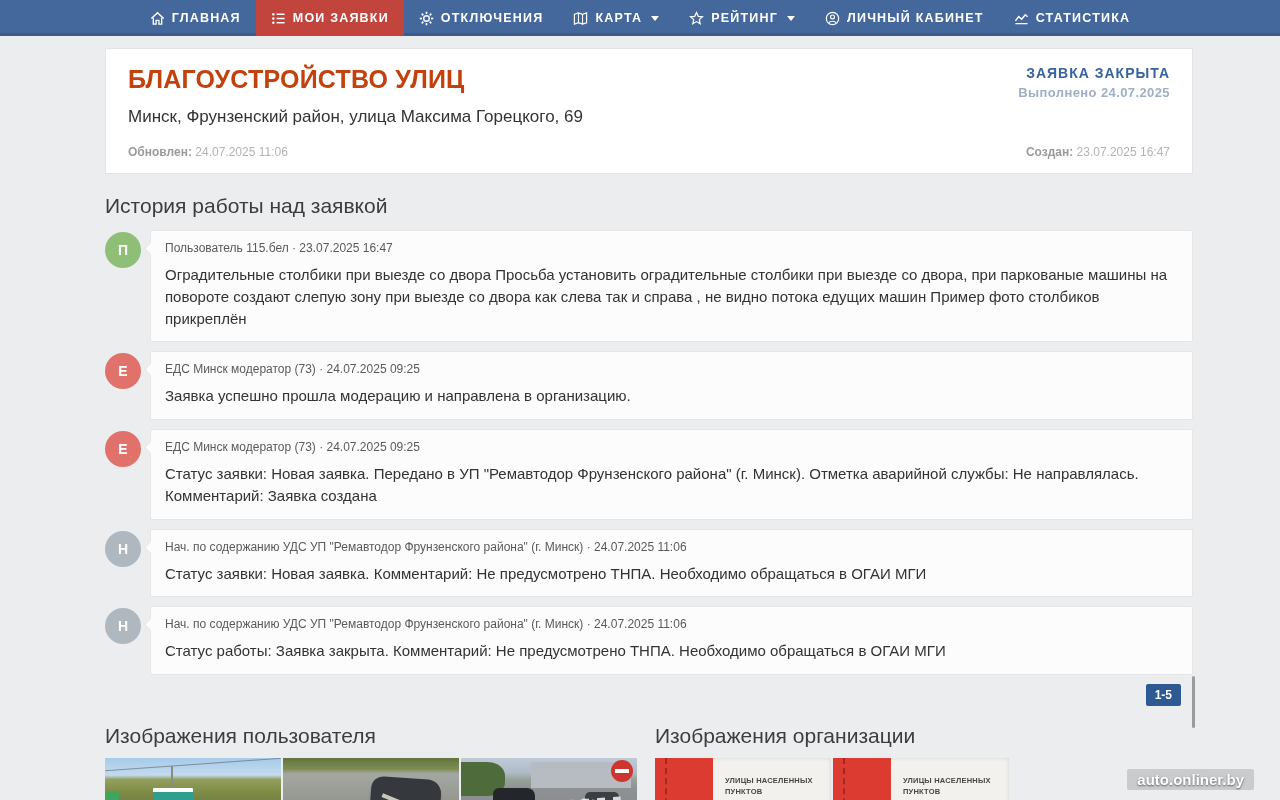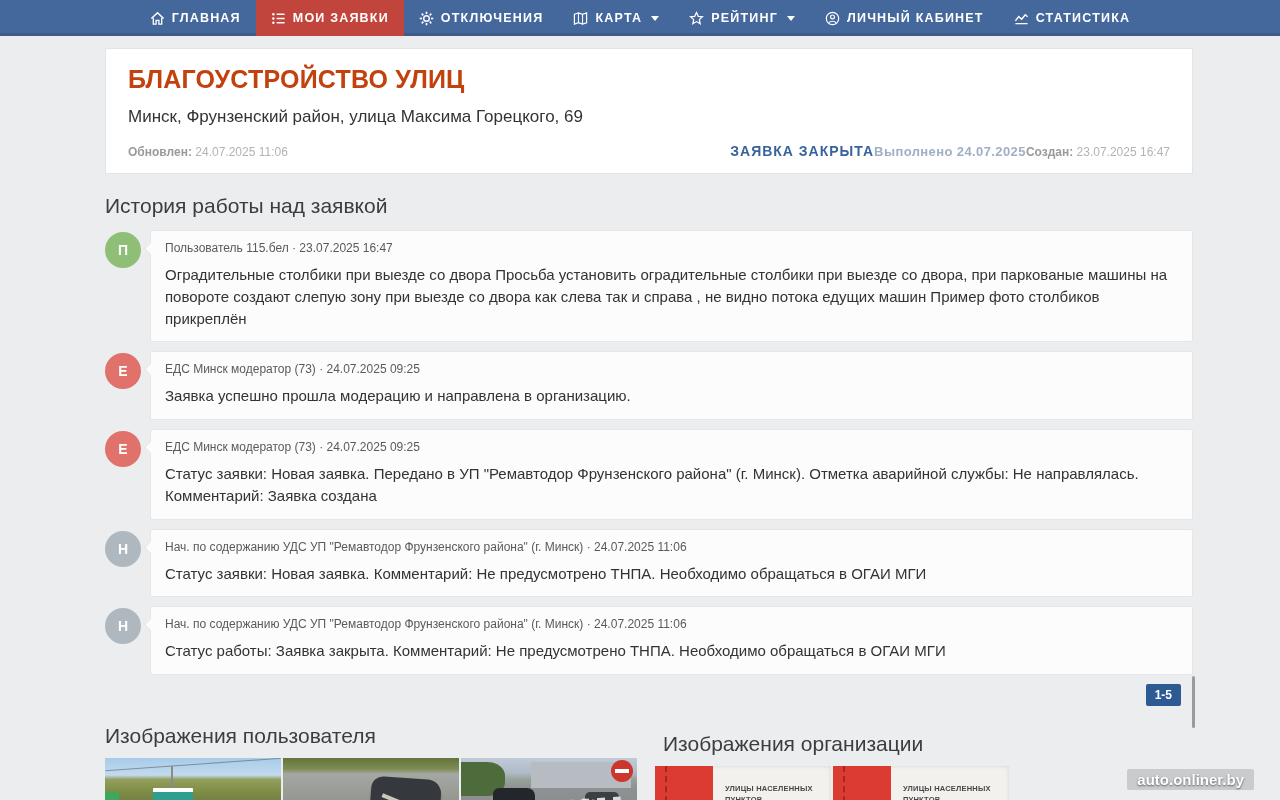--- a/index.html
+++ b/index.html
@@ -16,21 +16,21 @@
   .caret { display:inline-block; width:0; height:0; border-left:4px solid transparent; border-right:4px solid transparent; border-top:5px solid #fff; margin-left:2px; }
 
   
   .content { position:relative; width:1088px; margin:0 auto 0 105px; }
 
   .request-card { background:#fff; border:1px solid #E4E4E6; margin-top:12px; padding:16px 22px 14px 22px; display:flex; justify-content:space-between; min-height:126px; }
   .req-left { display:flex; flex-direction:column; }
   .req-title { font-size:25px; font-weight:700; color:#c2410c; letter-spacing:0.2px; }
   .req-address { font-size:17px; color:#333; margin-top:13px; }
   .req-updated { margin-top:auto; font-size:12px; color:#B3B3B3; padding-top:14px; }
-  .req-right { display:flex; flex-direction:row; align-items:flex-end; text-align:right; }
+  .req-right { display:flex; flex-direction:column; align-items:flex-end; text-align:right; }
   .status-line { font-size:14px; font-weight:700; letter-spacing:1px; color:#38649E; }
   .status-done { font-size:13px; font-weight:700; letter-spacing:0.4px; color:#9FAFC5; margin-top:4px; }
   .req-created { margin-top:auto; font-size:12px; color:#B3B3B3; }
   .meta-label { font-weight:700; color:#9A9A9A; }
 
   .section-title { font-size:21px; font-weight:400; color:#3D3D3D; margin:20px 0 12px 0; }
 
   
   .entry { display:flex; align-items:flex-start; margin-bottom:9px; }
   .avatar { flex:0 0 36px; width:36px; height:36px; border-radius:50%; color:#fff; font-size:14px; font-weight:700; display:flex; align-items:center; justify-content:center; margin-top:2px; }
@@ -281,21 +281,21 @@
             <i class="bollard" style="left:68px;top:55px;height:23px"></i>
             <i class="bollard" style="left:88px;top:58px;height:26px"></i>
             <i class="bollard" style="left:108px;top:55px;height:24px"></i>
             <i class="bollard" style="left:126px;top:52px;height:21px"></i>
             <i class="bollard" style="left:142px;top:50px;height:18px"></i>
             <i class="bollard" style="left:118px;top:72px;height:30px;width:7px"></i>
           </div>
         </div>
       </div>
       <div class="img-col-right">
-        <h2 class="section-title" style="margin:8px">Изображения организации</h2>
+        <h2 class="section-title" style="margin:0">Изображения организации</h2>
         <div class="thumbs">
           <div class="orgthumb">
             <span class="stripe"></span>
             <span class="sign-text">УЛИЦЫ НАСЕЛЕННЫХ ПУНКТОВ</span>
             <span class="sign-text sign-text2">ВУЛІЦЫ НАСЕЛЕНЫХ ПУНКТАЎ</span>
           </div>
           <div class="orgthumb">
             <span class="stripe"></span>
             <span class="sign-text">УЛИЦЫ НАСЕЛЕННЫХ ПУНКТОВ</span>
             <span class="sign-text sign-text2">ВУЛІЦЫ НАСЕЛЕНЫХ ПУНКТАЎ</span>

